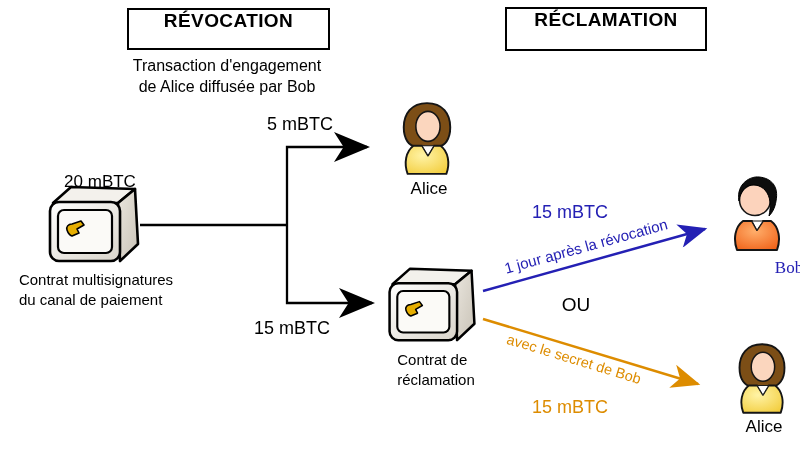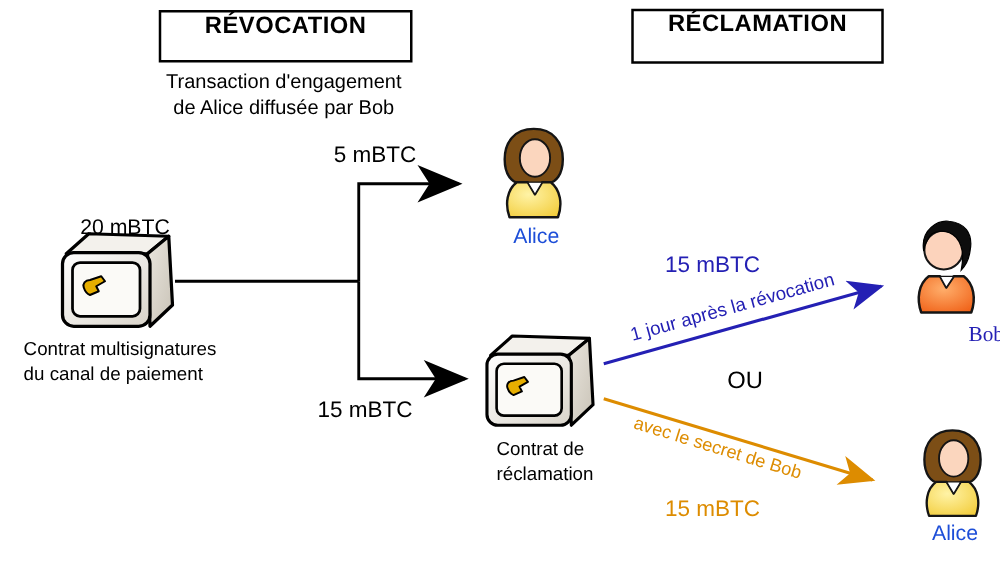--- a/index.html
+++ b/index.html
@@ -13,21 +13,21 @@
     border:2.5px solid #000;background:#fff;display:flex;justify-content:center;
     font-weight:bold;font-size:19px;letter-spacing:0.4px;
   }
   .subtitle{font-size:16px;line-height:21px;text-align:center;}
   .amount{font-size:18px;}
   .amount-sm{font-size:17px;}
   .caption{font-size:15px;line-height:20px;text-align:left;}
   .name{font-size:17px;}
   .blue{color:#2420B4;}
   .orange{color:#DD8C00;}
-  .name-orange{color:#1d4ed8;}
+  .name-orange{color:#000000;}
   .cond{font-size:15px;}
   .cond-sm{font-size:14.5px;}
   .or{font-size:19px;}
   svg.layer{position:absolute;left:0;top:0;}
 </style>
 </head>
 <body>
 
 <div class="stage">
 
@@ -127,21 +127,21 @@
     <div>réclamation</div>
   </div>
 
   <div class="abs ctr amount blue" style="left:570px;top:212px;">15 mBTC</div>
   <div class="abs ctr cond blue" style="left:586px;top:246px;transform:translate(-50%,-50%) rotate(-15.5deg);">1 jour après la révocation</div>
   <svg class="abs" style="left:725px;top:174px;" width="64" height="78" viewBox="0 0 64 78">
     <use href="#sym-bob"></use>
   </svg>
   <div class="abs ctr name blue" style="left:789px;top:268px;font-family:Liberation Serif, serif;">Bob</div>
 
-  <div class="abs ctr or" style="left:596px;top:305px;">OU</div>
+  <div class="abs ctr or" style="left:576px;top:305px;">OU</div>
 
   <div class="abs ctr cond-sm orange" style="left:574px;top:359px;transform:translate(-50%,-50%) rotate(17deg);">avec le secret de Bob</div>
   <div class="abs ctr amount orange" style="left:570px;top:407px;">15 mBTC</div>
   <svg class="abs" style="left:732px;top:341px;" width="60" height="74" viewBox="0 0 64 78">
     <use href="#sym-alice"></use>
   </svg>
   <div class="abs ctr name name-orange" style="left:764px;top:427px;">Alice</div>
 
 </div>
 

